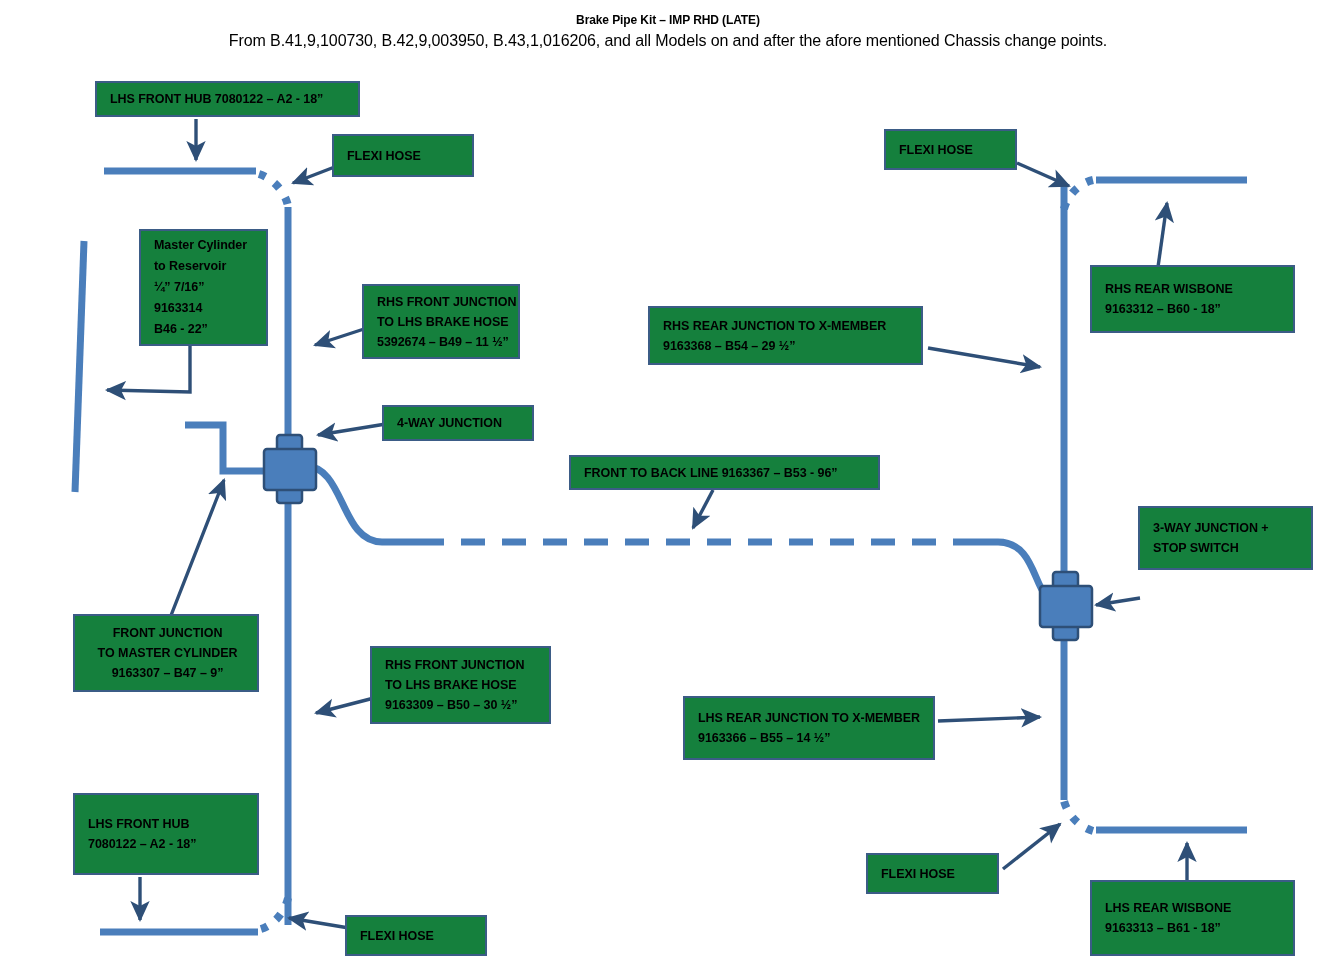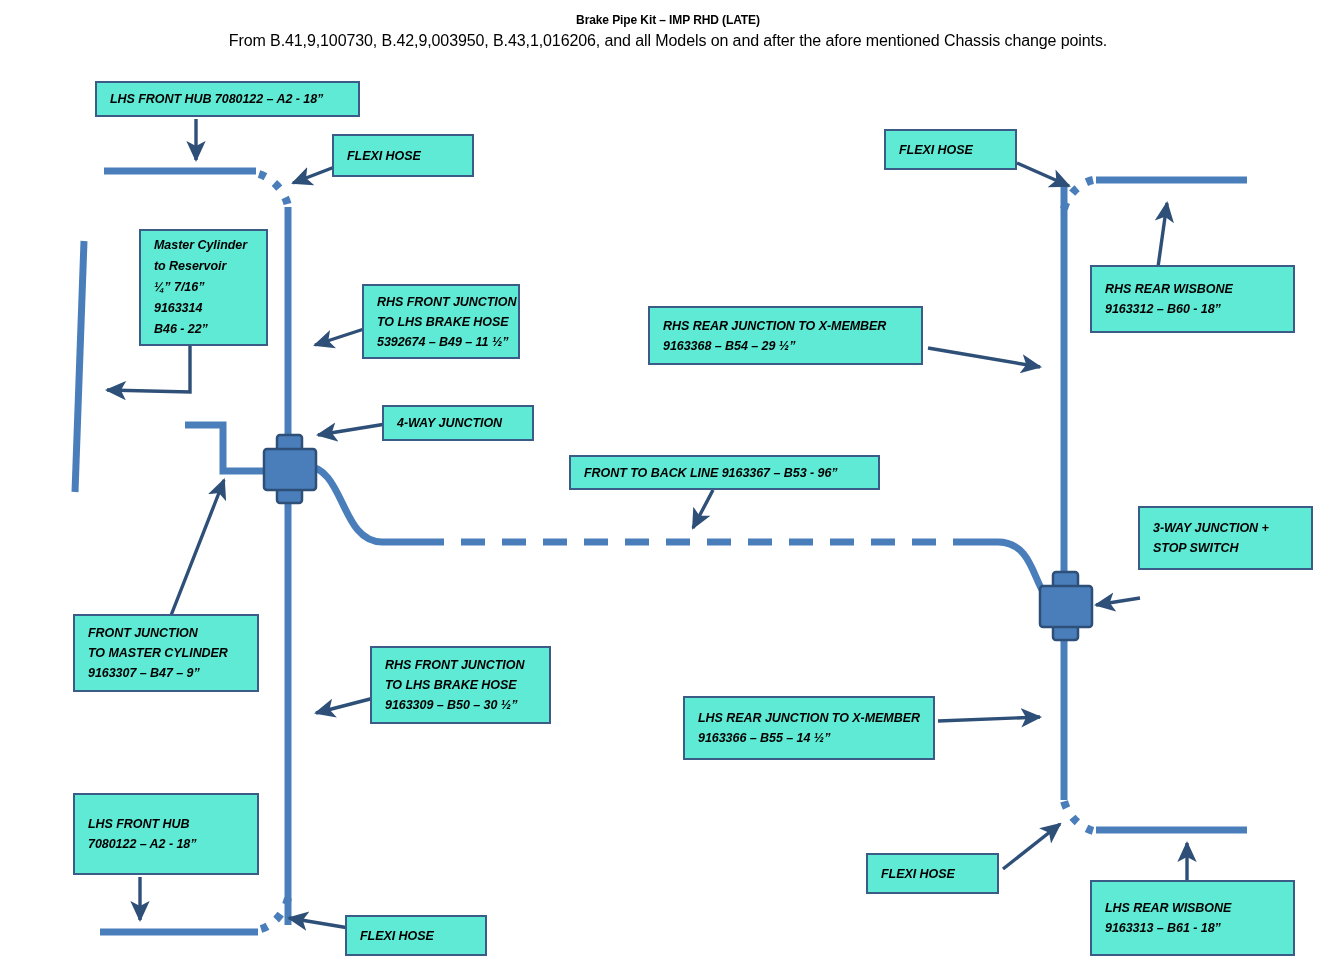--- a/index.html
+++ b/index.html
@@ -42,27 +42,26 @@
   }
   .title-line2 {
     font-size: 16px;
     color: #000000;
     letter-spacing: -0.1px;
     line-height: 22px;
   }
   .callout {
     position: absolute;
     box-sizing: border-box;
-    background: #5eead4;
+    background: #15803d;
     border: 2.5px solid #3b5c86;
     display: flex;
     flex-direction: column;
     justify-content: center;
     padding: 4px 10px 4px 13px;
-    font-style: italic;
   }
   .callout .ln {
     font-size: 12.5px;
     font-weight: bold;
     color: #000000;
     line-height: 20px;
     white-space: nowrap;
     letter-spacing: -0.05px;
   }
   .callout.mc .ln {
@@ -171,21 +170,21 @@
   <div class="callout" style="left:362px; top:284px; width:158px; height:75px;">
     <div class="ln">RHS FRONT JUNCTION</div>
     <div class="ln">TO LHS BRAKE HOSE</div>
     <div class="ln">5392674  – B49 – 11 ½”</div>
   </div>
 
   <div class="callout" style="left:382px; top:405px; width:152px; height:36px;">
     <div class="ln">4-WAY JUNCTION</div>
   </div>
 
-  <div class="callout" style="left:73px; top:614px; width:186px; height:78px;">
+  <div class="callout" style="left:73px; top:614px; width:186px; height:78px;text-align:center;">
     <div class="ln">FRONT JUNCTION</div>
     <div class="ln">TO MASTER CYLINDER</div>
     <div class="ln">9163307  – B47 – 9”</div>
   </div>
 
   <div class="callout" style="left:370px; top:646px; width:181px; height:78px;">
     <div class="ln">RHS FRONT JUNCTION</div>
     <div class="ln">TO LHS BRAKE HOSE</div>
     <div class="ln">9163309  – B50 – 30 ½”</div>
   </div>

